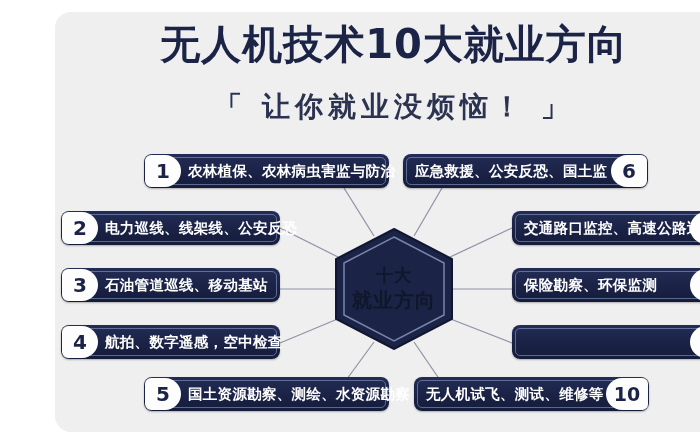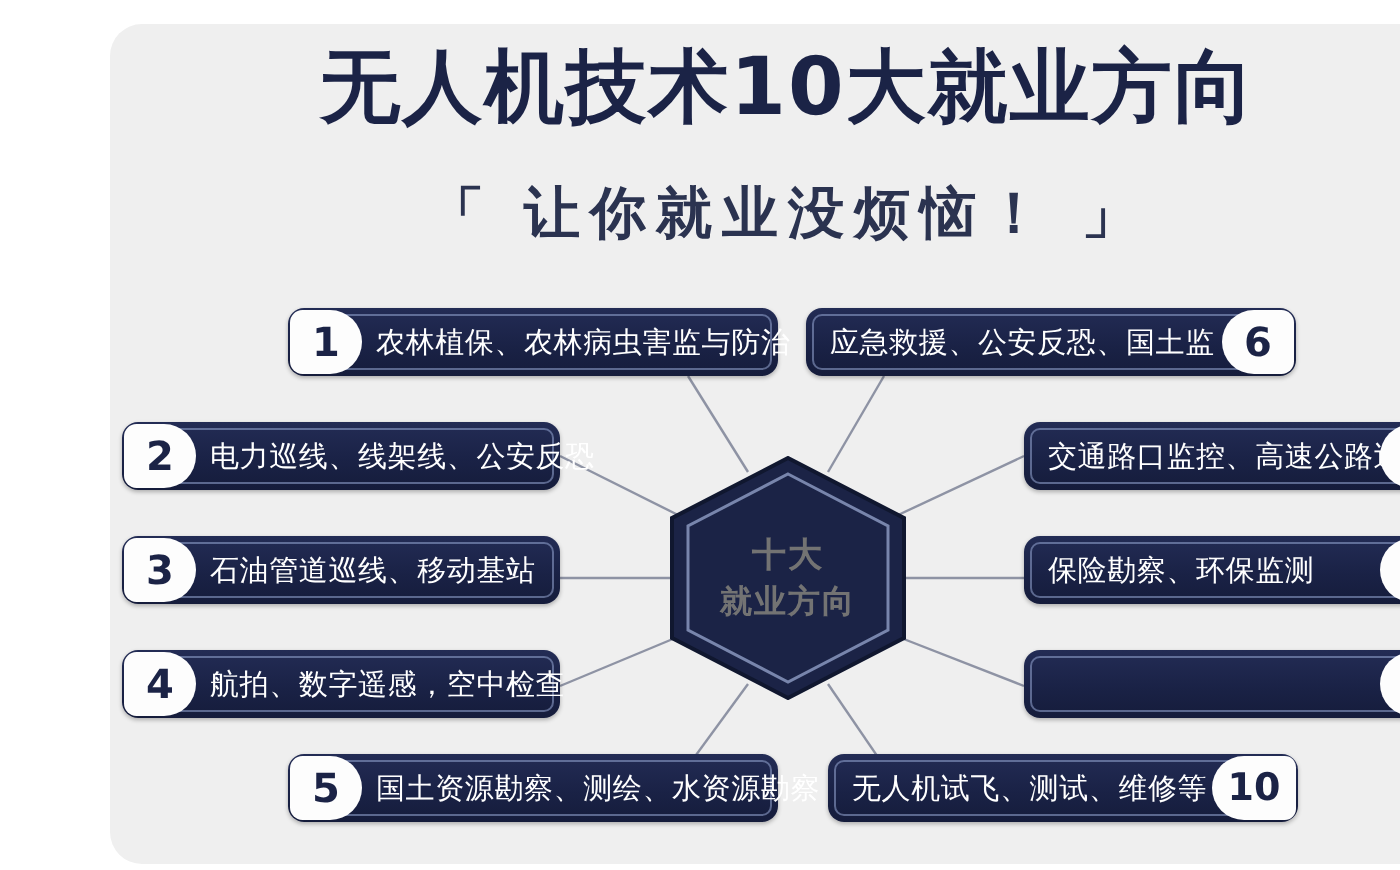--- a/index.html
+++ b/index.html
@@ -35,41 +35,41 @@
   #links{position:absolute;left:0;top:0;width:700px;height:435px;}
 
   
   .hex-wrap{position:absolute;left:291px;top:228px;width:118px;height:122px;}
   .hex-outer,.hex-inner{
     position:absolute;left:0;top:0;width:100%;height:100%;
   }
   .hex-label{
     position:absolute;left:0;top:0;width:118px;height:122px;
     display:flex;flex-direction:column;align-items:center;justify-content:center;
-    color:#737373;font-weight:bold;font-size:17px;line-height:1.35;
+    color:#0f172a;font-weight:bold;font-size:17px;line-height:1.35;
     font-family:"DejaVu Sans","Liberation Sans",sans-serif;
     letter-spacing:1px;text-align:center;
   }
-  .hex-label .l2{font-size:16px;}
+  .hex-label .l2{font-size:20px;}
 
   
   .pill{
     position:absolute;height:34px;
     background:linear-gradient(180deg,#232c55 0%,#1a2246 55%,#151c3b 100%);
     border-radius:8px;
     box-shadow:0 1px 2px rgba(0,0,0,.28);
     display:flex;align-items:center;
     box-sizing:border-box;
   }
   .pill::after{
     content:"";position:absolute;left:3px;top:3px;right:3px;bottom:3px;
     border:1px solid rgba(150,165,210,.55);border-radius:5px;pointer-events:none;
   }
   .pill .txt{
-    color:#ffffff;font-size:14.5px;font-weight:normal;white-space:nowrap;
+    color:#ffffff;font-size:14.5px;font-weight:bold;white-space:nowrap;
     font-family:"DejaVu Sans","Liberation Sans",sans-serif;
     position:relative;z-index:3;letter-spacing:.3px;
   }
   .badge{
     position:absolute;z-index:4;top:1px;width:36px;height:32px;
     background:#fdfdfd;
     display:flex;align-items:center;justify-content:center;
     color:#1b2346;font-size:20px;font-weight:bold;
     font-family:"DejaVu Sans","Liberation Sans",sans-serif;
   }

